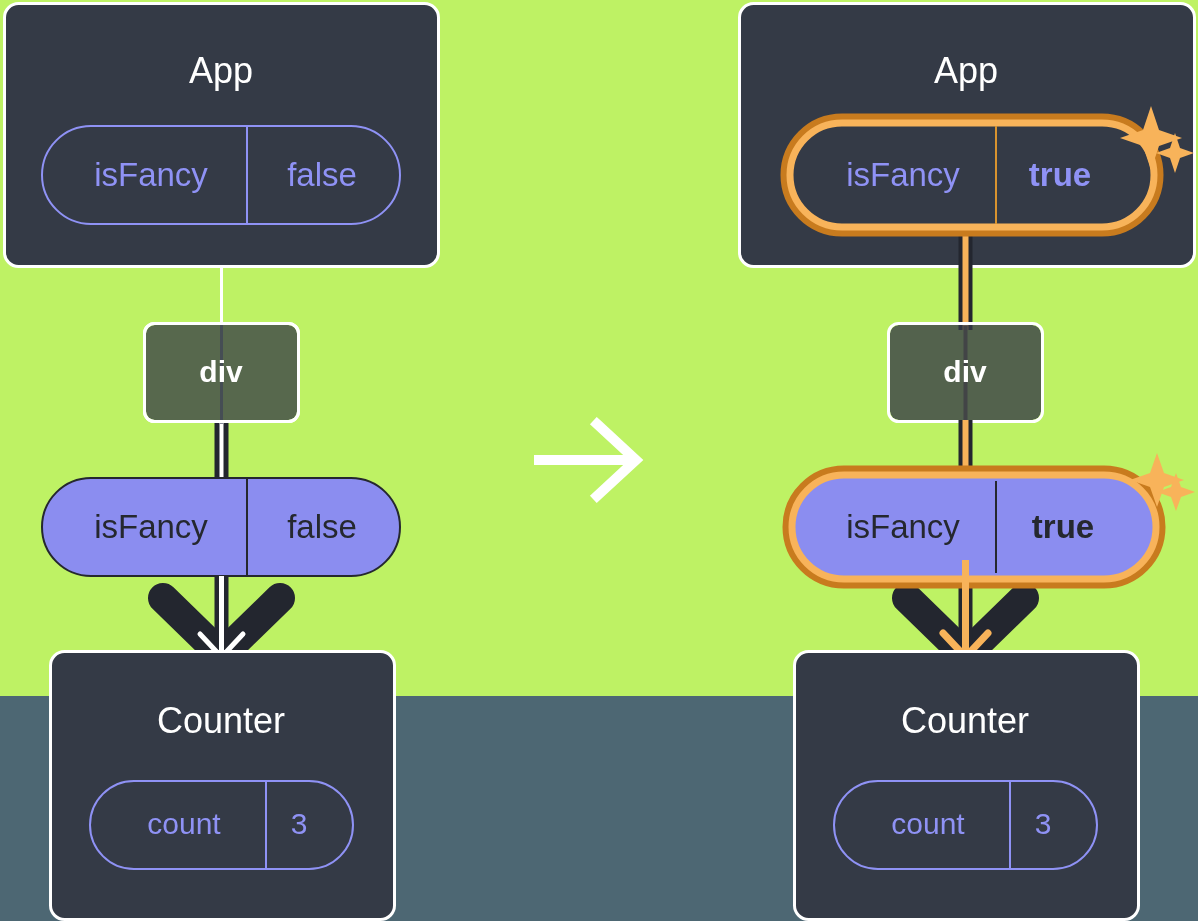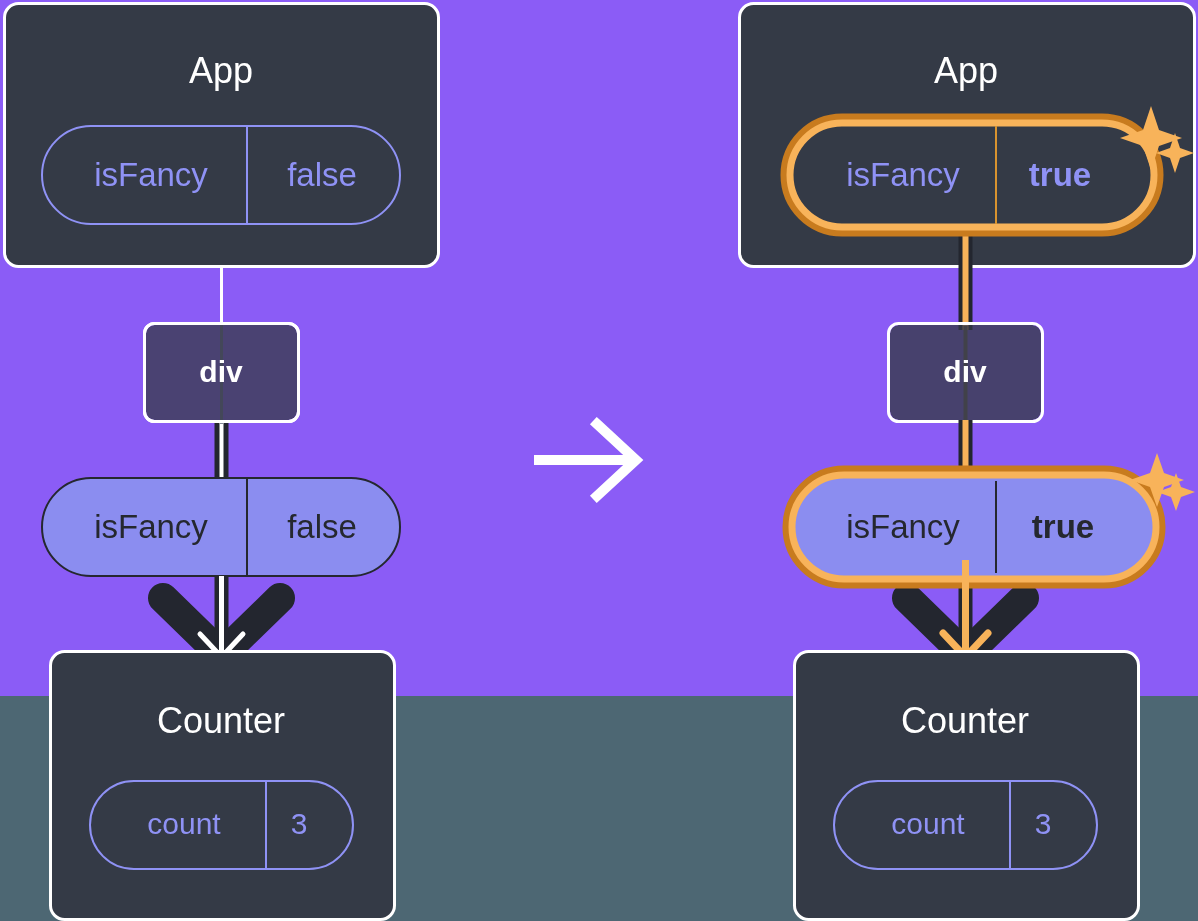--- a/index.html
+++ b/index.html
@@ -10,21 +10,21 @@
   body {
     width: 1198px;
     height: 921px;
     overflow: hidden;
     font-family: "Liberation Sans", "DejaVu Sans", sans-serif;
   }
   #stage {
     position: relative;
     width: 1198px;
     height: 696px;
-    background: #8b5cf6;
+    background: #bef264;
   }
   svg.diagram {
     position: absolute;
     left: 0;
     top: 0;
     width: 1198px;
     height: 921px;
     display: block;
   }
   .t-title {

